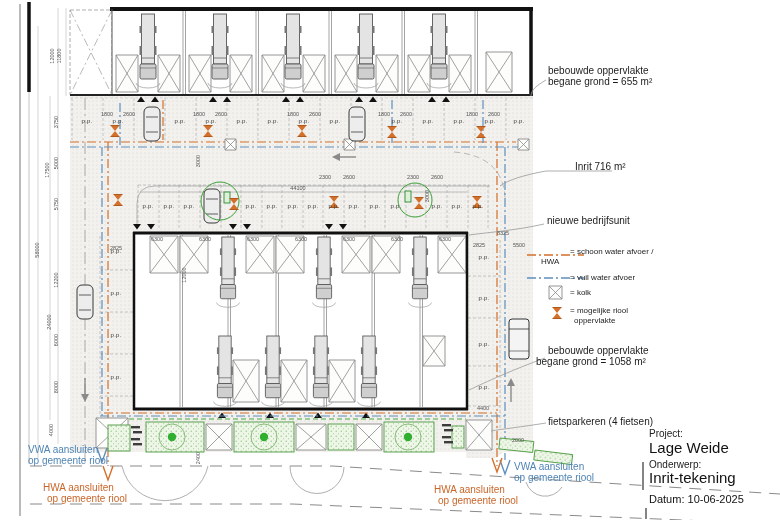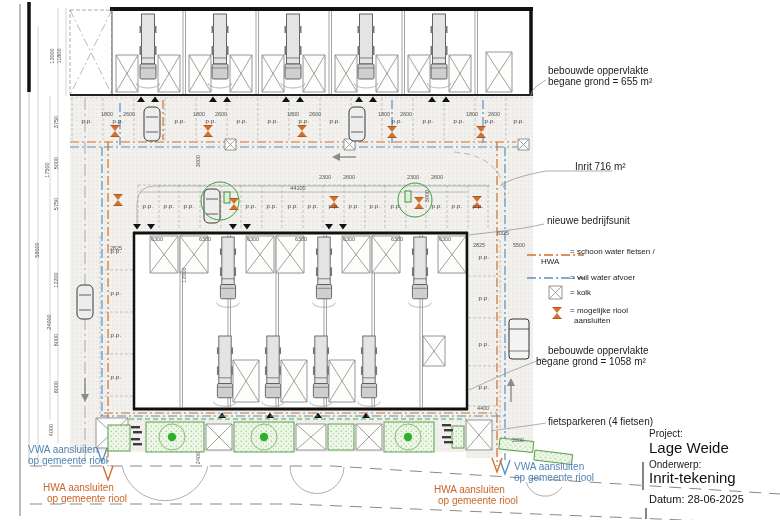--- a/index.html
+++ b/index.html
@@ -329,45 +329,45 @@
       <line x1="643" y1="462" x2="643" y2="490"></line>
       <line x1="646" y1="508" x2="646" y2="519"></line>
     </g>
   </svg>
 
   <div class="abs t" style="left:548px;top:66px">bebouwde oppervlakte</div>
   <div class="abs t" style="left:548px;top:77px">begane grond = 655 m²</div>
   <div class="abs t" style="left:575px;top:162px">Inrit 716 m²</div>
   <div class="abs t" style="left:547px;top:216px">nieuwe bedrijfsunit</div>
 
-  <div class="abs t8" style="left:570px;top:247px">= schoon water fietsen /</div>
+  <div class="abs t8" style="left:570px;top:247px">= schoon water afvoer /</div>
   <div class="abs t8" style="left:541px;top:257px">HWA</div>
   <div class="abs t8" style="left:570px;top:273px">= vuil water afvoer</div>
   <div class="abs t8" style="left:570px;top:288px">= kolk</div>
   <div class="abs t8" style="left:570px;top:306px">= mogelijke riool</div>
-  <div class="abs t8" style="left:574px;top:316px">aansluiten</div>
+  <div class="abs t8" style="left:574px;top:316px">oppervlakte</div>
 
   <div class="abs t" style="left:548px;top:346px">bebouwde oppervlakte</div>
   <div class="abs t" style="left:536px;top:357px">begane grond = 1058 m²</div>
   <div class="abs t" style="left:548px;top:417px">fietsparkeren (4 fietsen)</div>
 
   <div class="abs t blue" style="left:28px;top:445px">VWA aansluiten</div>
   <div class="abs t blue" style="left:28px;top:456px">op gemeente riool</div>
   <div class="abs t orange" style="left:43px;top:483px">HWA aansluiten</div>
   <div class="abs t orange" style="left:47px;top:494px">op gemeente riool</div>
   <div class="abs t blue" style="left:514px;top:462px">VWA aansluiten</div>
   <div class="abs t blue" style="left:514px;top:473px">op gemeente riool</div>
   <div class="abs t orange" style="left:434px;top:485px">HWA aansluiten</div>
   <div class="abs t orange" style="left:438px;top:496px">op gemeente riool</div>
 
   <div class="abs lab" style="left:649px;top:428px">Project:</div>
   <div class="abs big" style="left:649px;top:439px">Lage Weide</div>
   <div class="abs lab" style="left:649px;top:459px">Onderwerp:</div>
   <div class="abs big" style="left:649px;top:469px">Inrit-tekening</div>
-  <div class="abs date" style="left:649px;top:493px">Datum: 28-06-2025</div>
+  <div class="abs date" style="left:649px;top:493px">Datum: 10-06-2025</div>
 
   <div class="abs" style="left:0;top:0;width:780px;height:520px;pointer-events:none">
 
   <span class="abs pp" style="left: 87px; top: 121px; transform: translate(-50%, -50%);">p.p.</span>
       <span class="abs pp" style="left: 118px; top: 121px; transform: translate(-50%, -50%);">p.p.</span>
       <span class="abs pp" style="left: 180px; top: 121px; transform: translate(-50%, -50%);">p.p.</span>
       <span class="abs pp" style="left: 211px; top: 121px; transform: translate(-50%, -50%);">p.p.</span>
       <span class="abs pp" style="left: 242px; top: 121px; transform: translate(-50%, -50%);">p.p.</span>
       <span class="abs pp" style="left: 273px; top: 121px; transform: translate(-50%, -50%);">p.p.</span>
       <span class="abs pp" style="left: 304px; top: 121px; transform: translate(-50%, -50%);">p.p.</span>

